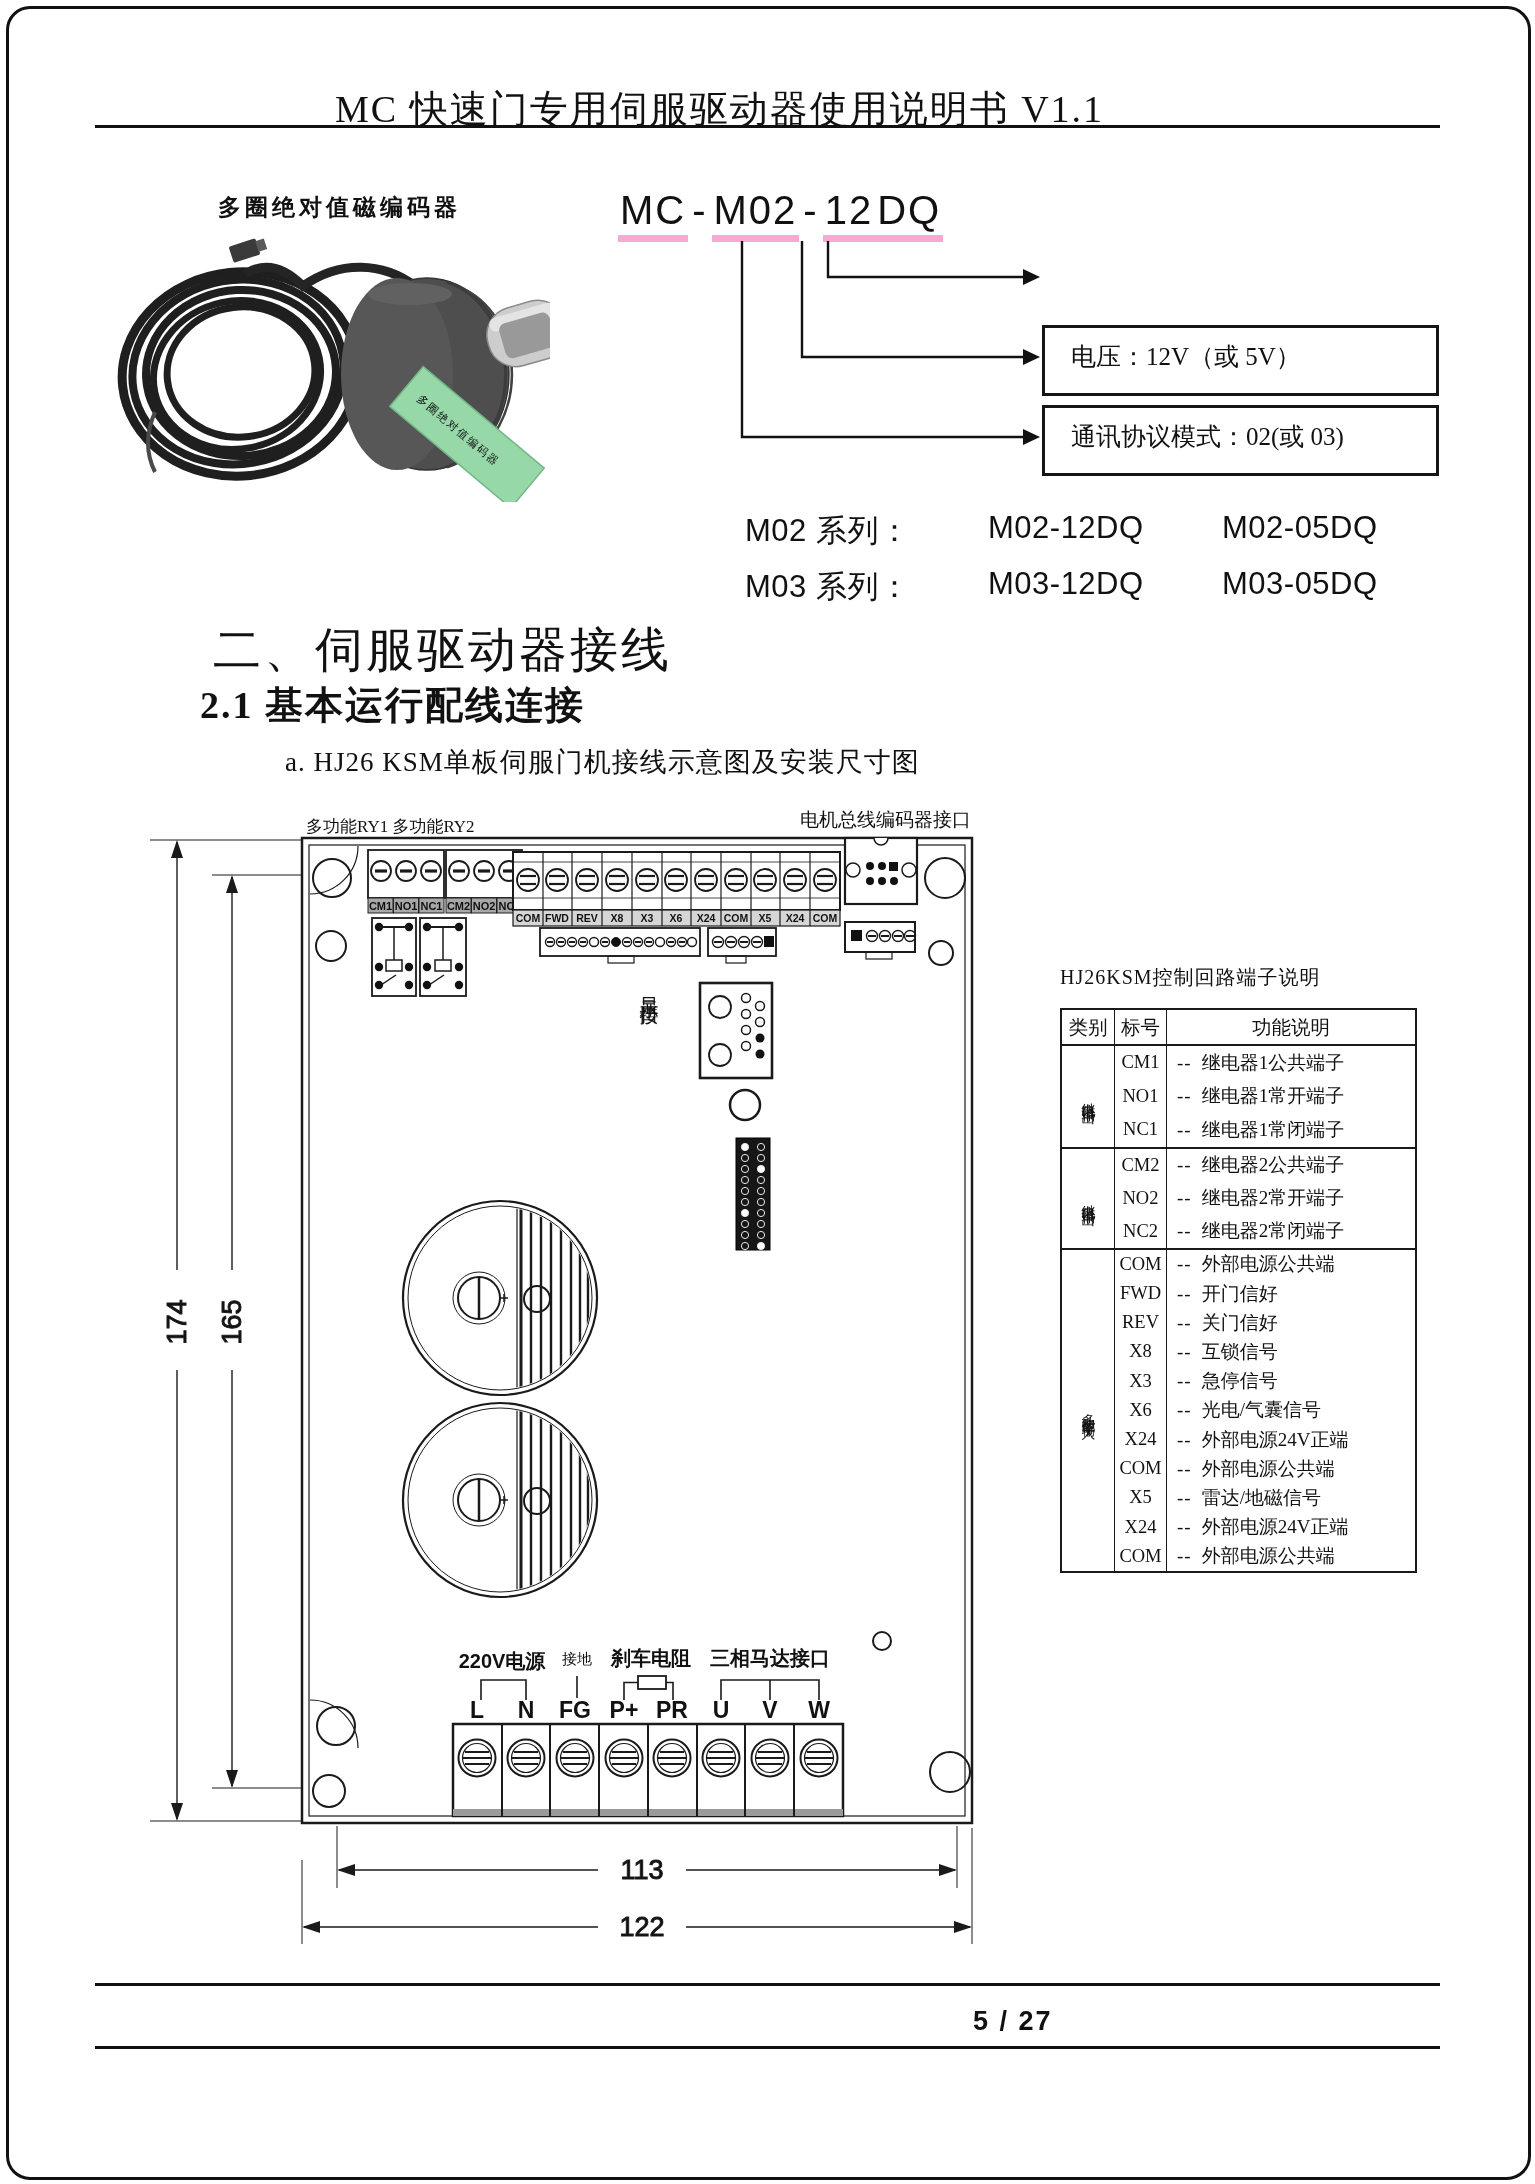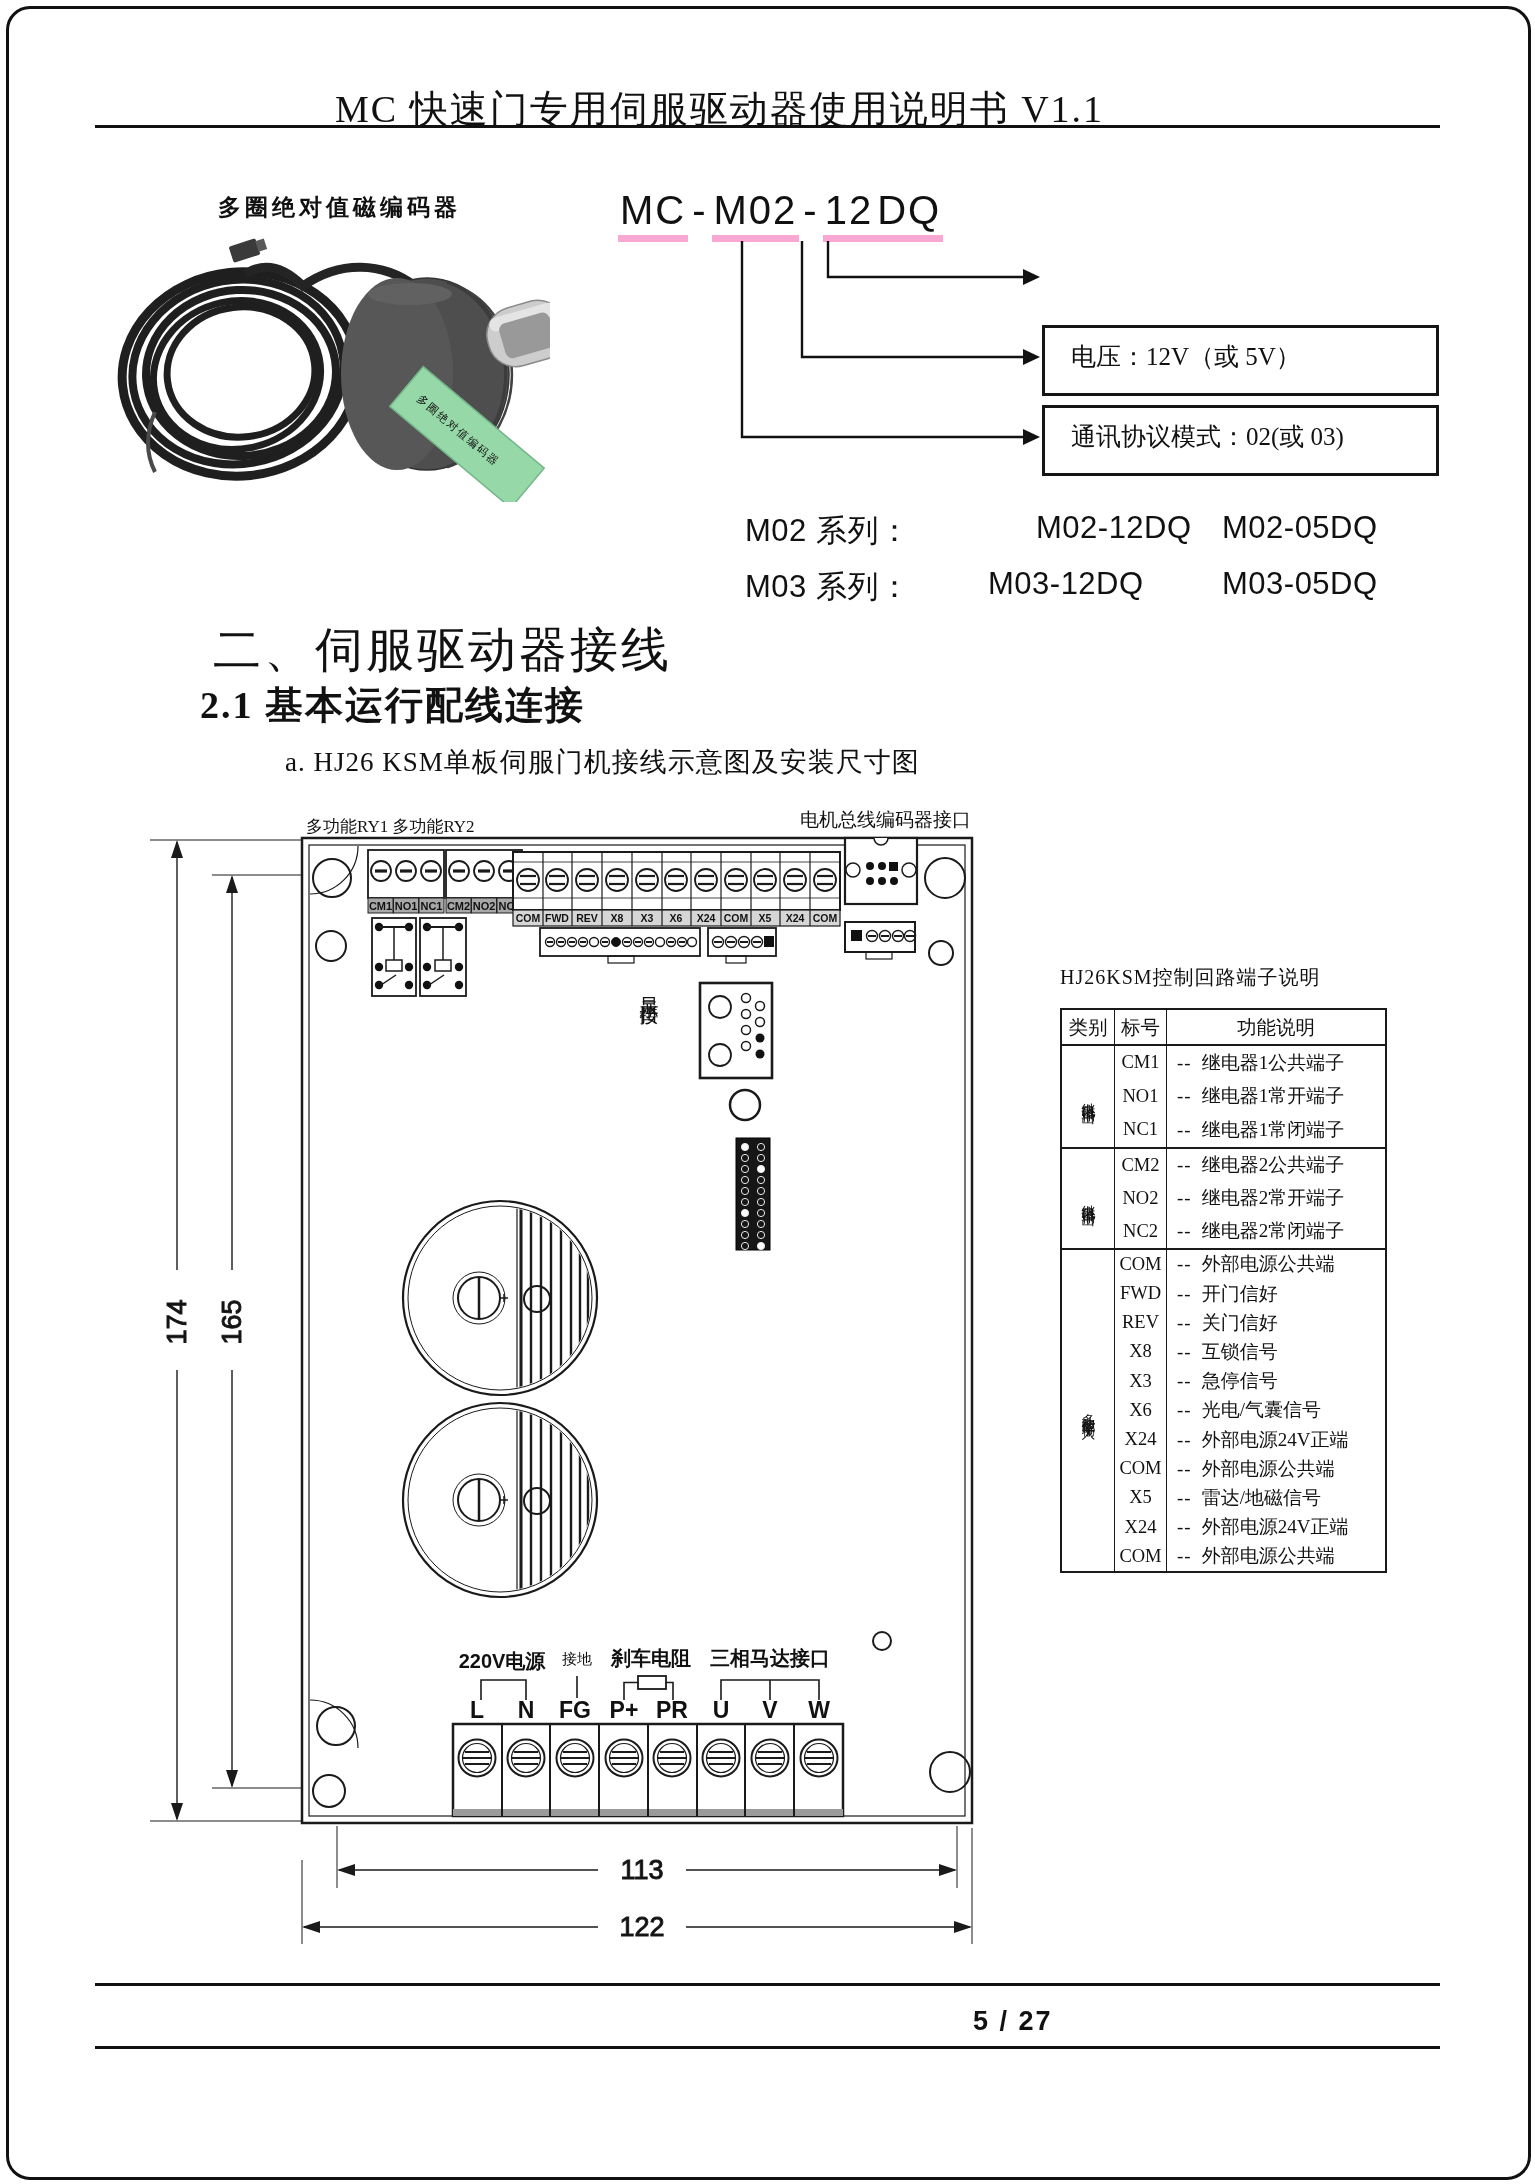--- a/index.html
+++ b/index.html
@@ -18,21 +18,21 @@
   .callout{left:1042px;width:365px;height:65px;border:3.5px solid #151515;background:#fff;
         font-size:25px;line-height:58px;padding-left:26px;box-sizing:content-box;white-space:nowrap;}
   .series-item{font-family:"Liberation Sans",sans-serif;font-size:31px;font-weight:500;
         letter-spacing:0.5px;white-space:nowrap;}
   .h1{left:213px;top:618px;font-size:48px;font-weight:normal;letter-spacing:3px;white-space:nowrap;}
   .h2{left:200px;top:680px;font-size:38px;font-weight:bold;letter-spacing:2px;white-space:nowrap;}
   .h3{left:285px;top:744px;font-size:27px;letter-spacing:1px;white-space:nowrap;}
   .display-label{left:636px;top:982px;writing-mode:vertical-rl;text-orientation:upright;
         font-size:19px;letter-spacing:4px;white-space:nowrap;}
   .table-title{left:1060px;top:964px;font-size:20px;letter-spacing:1px;white-space:nowrap;}
-  .term-table{left:1060px;top:1008px;width:327px;border:2.5px solid #1a1a1a;background:#fff;
+  .term-table{left:1060px;top:1008px;width:357px;border:2.5px solid #1a1a1a;background:#fff;
         box-sizing:border-box;}
   .t-head{display:grid;grid-template-columns:53px 52px 1fr;height:34px;border-bottom:2px solid #1a1a1a;}
   .t-head div{display:flex;align-items:center;justify-content:center;font-size:19.5px;}
   .t-group{display:grid;grid-template-columns:53px 52px 1fr;}
   .t-group.g2,.t-group.g3{border-top:2px solid #1a1a1a;}
   .t-group .cat{grid-column:1;display:flex;align-items:center;justify-content:center;
         writing-mode:vertical-rl;text-orientation:upright;font-size:13.5px;letter-spacing:2px;
         border-right:1.5px solid #1a1a1a;}
   .t-head div:nth-child(1),.t-head div:nth-child(2){border-right:1.5px solid #1a1a1a;}
   .t-group .codes{grid-column:2;display:grid;border-right:1.5px solid #1a1a1a;}
@@ -109,21 +109,21 @@
       <rect x="398" y="98" width="68" height="14" rx="7" fill="#e4e4e4"></rect>
       <rect x="406" y="106" width="52" height="36" rx="7" fill="#999999"></rect>
     </g>
     <g transform="rotate(40 360 210)">
       <rect x="300" y="188" width="158" height="52" fill="#96d8a8" stroke="#74b689" stroke-width="1.5"></rect>
       <text x="316" y="218" font-size="11" fill="#31543d" letter-spacing="2">多圈绝对值编码器</text>
     </g>
   </svg>
 
   <div class="abs series-item" style="left:745px;top:510px;">M02 系列：</div>
-  <div class="abs series-item" style="left:988px;top:510px;margin-left:48px;">M02-12DQ</div>
+  <div class="abs series-item" style="left:988px;top:510px;">M02-12DQ</div>
   <div class="abs series-item" style="left:1222px;top:510px;">M02-05DQ</div>
   <div class="abs series-item" style="left:745px;top:566px;">M03 系列：</div>
   <div class="abs series-item" style="left:988px;top:566px;">M03-12DQ</div>
   <div class="abs series-item" style="left:1222px;top:566px;">M03-05DQ</div>
 
   <div class="abs h1">二、伺服驱动器接线</div>
   <div class="abs h2">2.1 基本运行配线连接</div>
   <div class="abs h3">a. HJ26 KSM单板伺服门机接线示意图及安装尺寸图</div>
 
   <svg class="abs" style="left:100px;top:770px;" width="910" height="1180" viewBox="0 0 910 1180">

